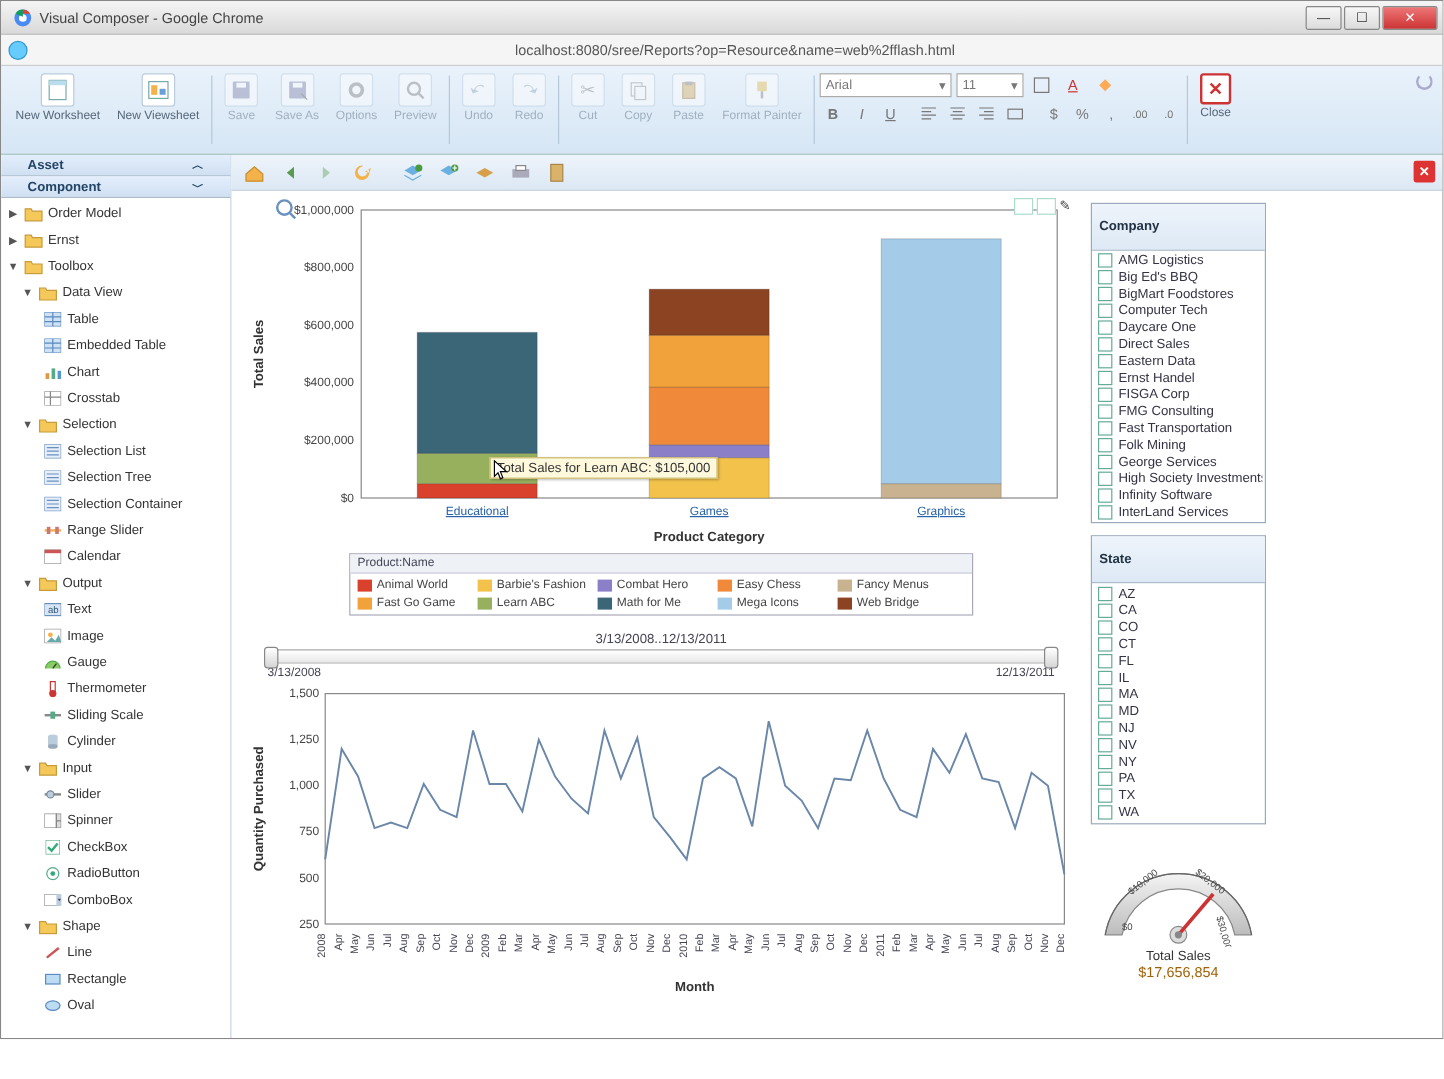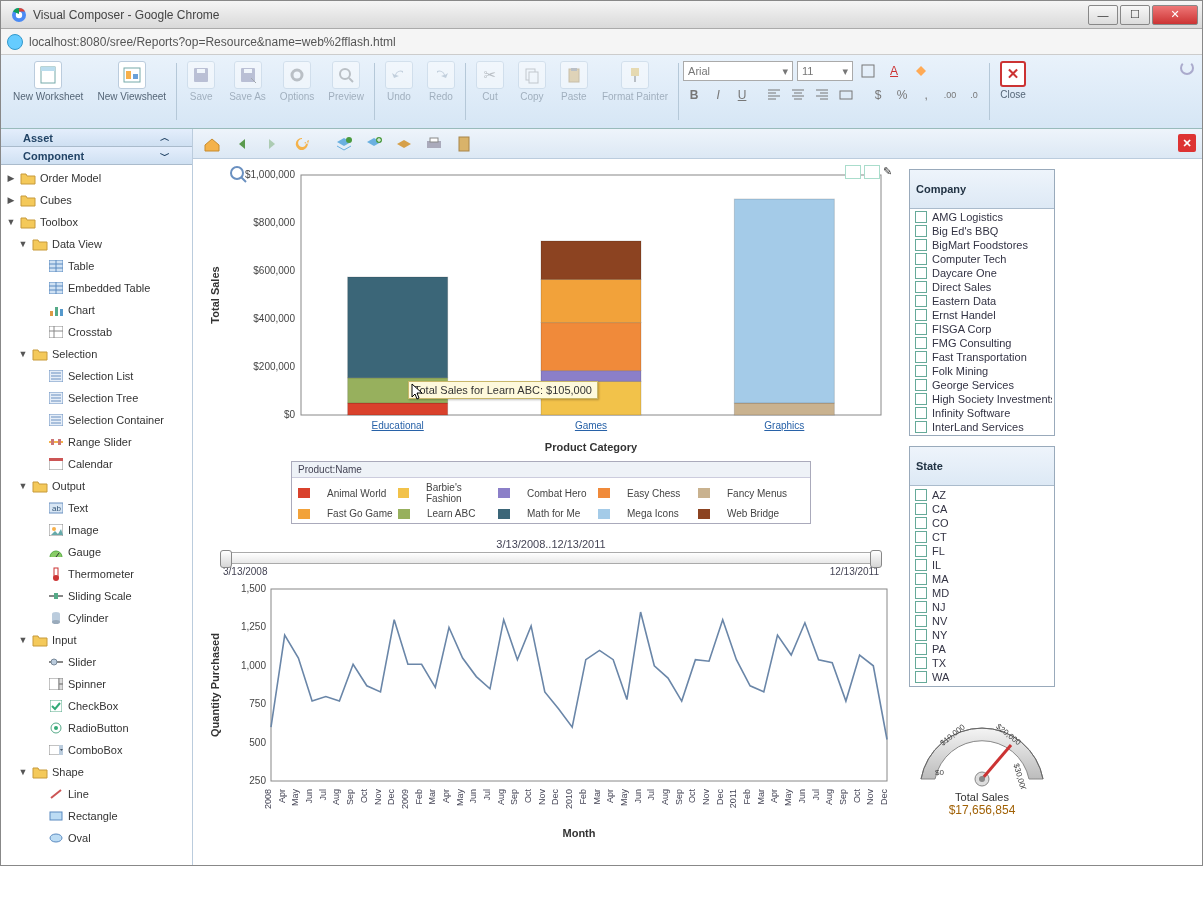--- a/index.html
+++ b/index.html
@@ -8,21 +8,21 @@
 
 
 .win { width:1203px; height:866px; border:1px solid #888; background:#fff; display:flex; flex-direction:column; }
 .titlebar { height:28px; background:linear-gradient(#f5f5f5,#d9d9d9); border-bottom:1px solid #aaa; display:flex; align-items:center; padding:0 4px; }
 .titlebar .favicon { width:16px; height:16px; margin:0 6px; }
 .titlebar .title { flex:1; color:#444; font-size:12px; }
 .winbtns { display:flex; gap:2px; }
 .winbtn { width:30px; height:20px; background:linear-gradient(#f7f7f7,#dcdcdc); border:1px solid #888; border-radius:2px; display:flex; align-items:center; justify-content:center; font-size:11px; color:#333; }
 .winbtn.close { background:linear-gradient(#e77,#c33); color:#fff; width:46px; }
 
-.addrbar { height:26px; background:#f5f5f5; border-bottom:1px solid #ccc; display:flex; align-items:center; padding:2px 6px; gap:6px; }
+.addrbar { height:26px; background:#f5f5f5; border-bottom:1px solid #ccc; display:flex; align-items:center; padding:2px 6px; gap:6px;text-align:center; }
 .addrbar .globe { width:16px; height:16px; border-radius:50%; background:#6cf; border:1px solid #39c; }
 .addrbar .url { flex:1; font-size:12px; color:#555; }
 
 
 .ribbon { height:74px; background:linear-gradient(#e9f2fb,#d6e6f5); border-bottom:1px solid #9bb; display:flex; align-items:flex-start; padding:4px 6px; gap:2px; position:relative; }
 .rgroup { display:flex; flex-direction:column; align-items:center; gap:2px; padding:2px 6px; }
 .rgroup .ricon { width:28px; height:28px; background:#fff; border:1px solid #bcd; border-radius:3px; display:flex; align-items:center; justify-content:center; }
 .rgroup .rlabel { font-size:10px; color:#567; text-align:center; line-height:1.1; }
 .rgroup.disabled { opacity:.45; }
 .rsep { width:1px; background:#b5c8d8; align-self:stretch; margin:4px 2px; }
@@ -38,41 +38,41 @@
 .main { flex:1; display:flex; overflow:hidden; }
 .sidebar { width:192px; background:#fff; border-right:1px solid #bcd; display:flex; flex-direction:column; }
 .side-hd { height:18px; background:linear-gradient(#e4eefc,#cfe0f2); border-bottom:1px solid #abc; padding:2px 22px; display:flex; align-items:center; justify-content:space-between; font-weight:bold; color:#246; }
 .side-hd .arrow { font-size:10px; color:#246; }
 .tree { flex:1; overflow:auto; padding:2px 0; }
 .treenode { display:flex; align-items:center; height:22px; padding-left:4px; cursor:default; color:#333; }
 .tri { width:12px; text-align:center; color:#555; font-size:9px; }
 .foldericon { width:16px; height:14px; margin:0 3px; }
 .leaficon { width:16px; height:14px; margin:0 3px; display:flex; align-items:center; justify-content:center; }
 .treenode .lbl { padding-left:1px; }
-.ind1{padding-left:16px;} .ind2{padding-left:32px;}
+.ind1{padding-left:16px;} .ind2{padding-left:20px;}
 
 
 .content { flex:1; display:flex; flex-direction:column; background:#fff; }
 .toolbar2 { height:30px; background:linear-gradient(#eef4fb,#dce8f4); border-bottom:1px solid #bcd; display:flex; align-items:center; padding:0 6px; gap:4px; position:relative; }
 .tb2btn { width:26px; height:24px; display:flex; align-items:center; justify-content:center; }
 .toolbar2 .xclose { position:absolute; right:6px; top:5px; width:18px; height:18px; background:#d33; color:#fff; font-weight:bold; display:flex; align-items:center; justify-content:center; border-radius:2px; }
 
 .canvas { flex:1; display:flex; overflow:auto; padding:0; }
 .canvas-main { padding:6px 8px; }
 .canvas-side { padding:10px 10px 10px 0; }
 
 
 .chartframe { position:relative; }
 .charttools { position:absolute; right:2px; top:0; display:flex; gap:3px; }
 .ctbtn { width:16px; height:14px; border:1px solid #adc; background:#fff; }
 
 .legendbox { border:1px solid #aab; margin:6px auto 2px; }
 .legendhead { background:#eef2f7; border-bottom:1px solid #ccd; padding:2px 6px; font-size:10px; color:#445; }
 .legrow { display:flex; flex-wrap:wrap; padding:2px 4px; }
-.legitem { width:100px; display:flex; align-items:center; gap:17px; font-size:10px; color:#444; padding:2px 2px; }
+.legitem { width:100px; display:flex; align-items:center; gap:4px; font-size:10px; color:#444; padding:2px 2px; }
 .sw { width:12px; height:10px; }
 
 .rangeslider { position:relative; margin:14px 22px 2px; }
 .rs-title { text-align:center; font-size:11px; color:#445; margin-bottom:2px; }
 .rs-track { height:12px; background:linear-gradient(#fff,#e8e8e8); border:1px solid #aaa; border-radius:6px; position:relative; }
 .rs-handle { position:absolute; top:-3px; width:12px; height:18px; background:linear-gradient(#fff,#d6d6d6); border:1px solid #888; border-radius:3px; }
 .rs-labels { display:flex; justify-content:space-between; font-size:10px; color:#445; margin-top:2px; }
 
 
 .panel { border:1px solid #9ab; margin-bottom:10px; width:146px; background:#fff; }
@@ -312,21 +312,21 @@
             </span>
             <span class="lbl">Order Model</span>
           </div>
           <div class="treenode ind0">
             <span class="tri">▶</span>
             <span class="foldericon">
               <svg width="16" height="14">
                 <path d="M1 3h5l1 2h8v8H1z" fill="#f4c95a" stroke="#c79a3a"></path>
               </svg>
             </span>
-            <span class="lbl">Cubes</span>
+            <span class="lbl">Ernst</span>
           </div>
           <div class="treenode ind0">
             <span class="tri">▼</span>
             <span class="foldericon">
               <svg width="16" height="14">
                 <path d="M1 3h5l1 2h8v8H1z" fill="#f4c95a" stroke="#c79a3a"></path>
               </svg>
             </span>
             <span class="lbl">Toolbox</span>
           </div>

